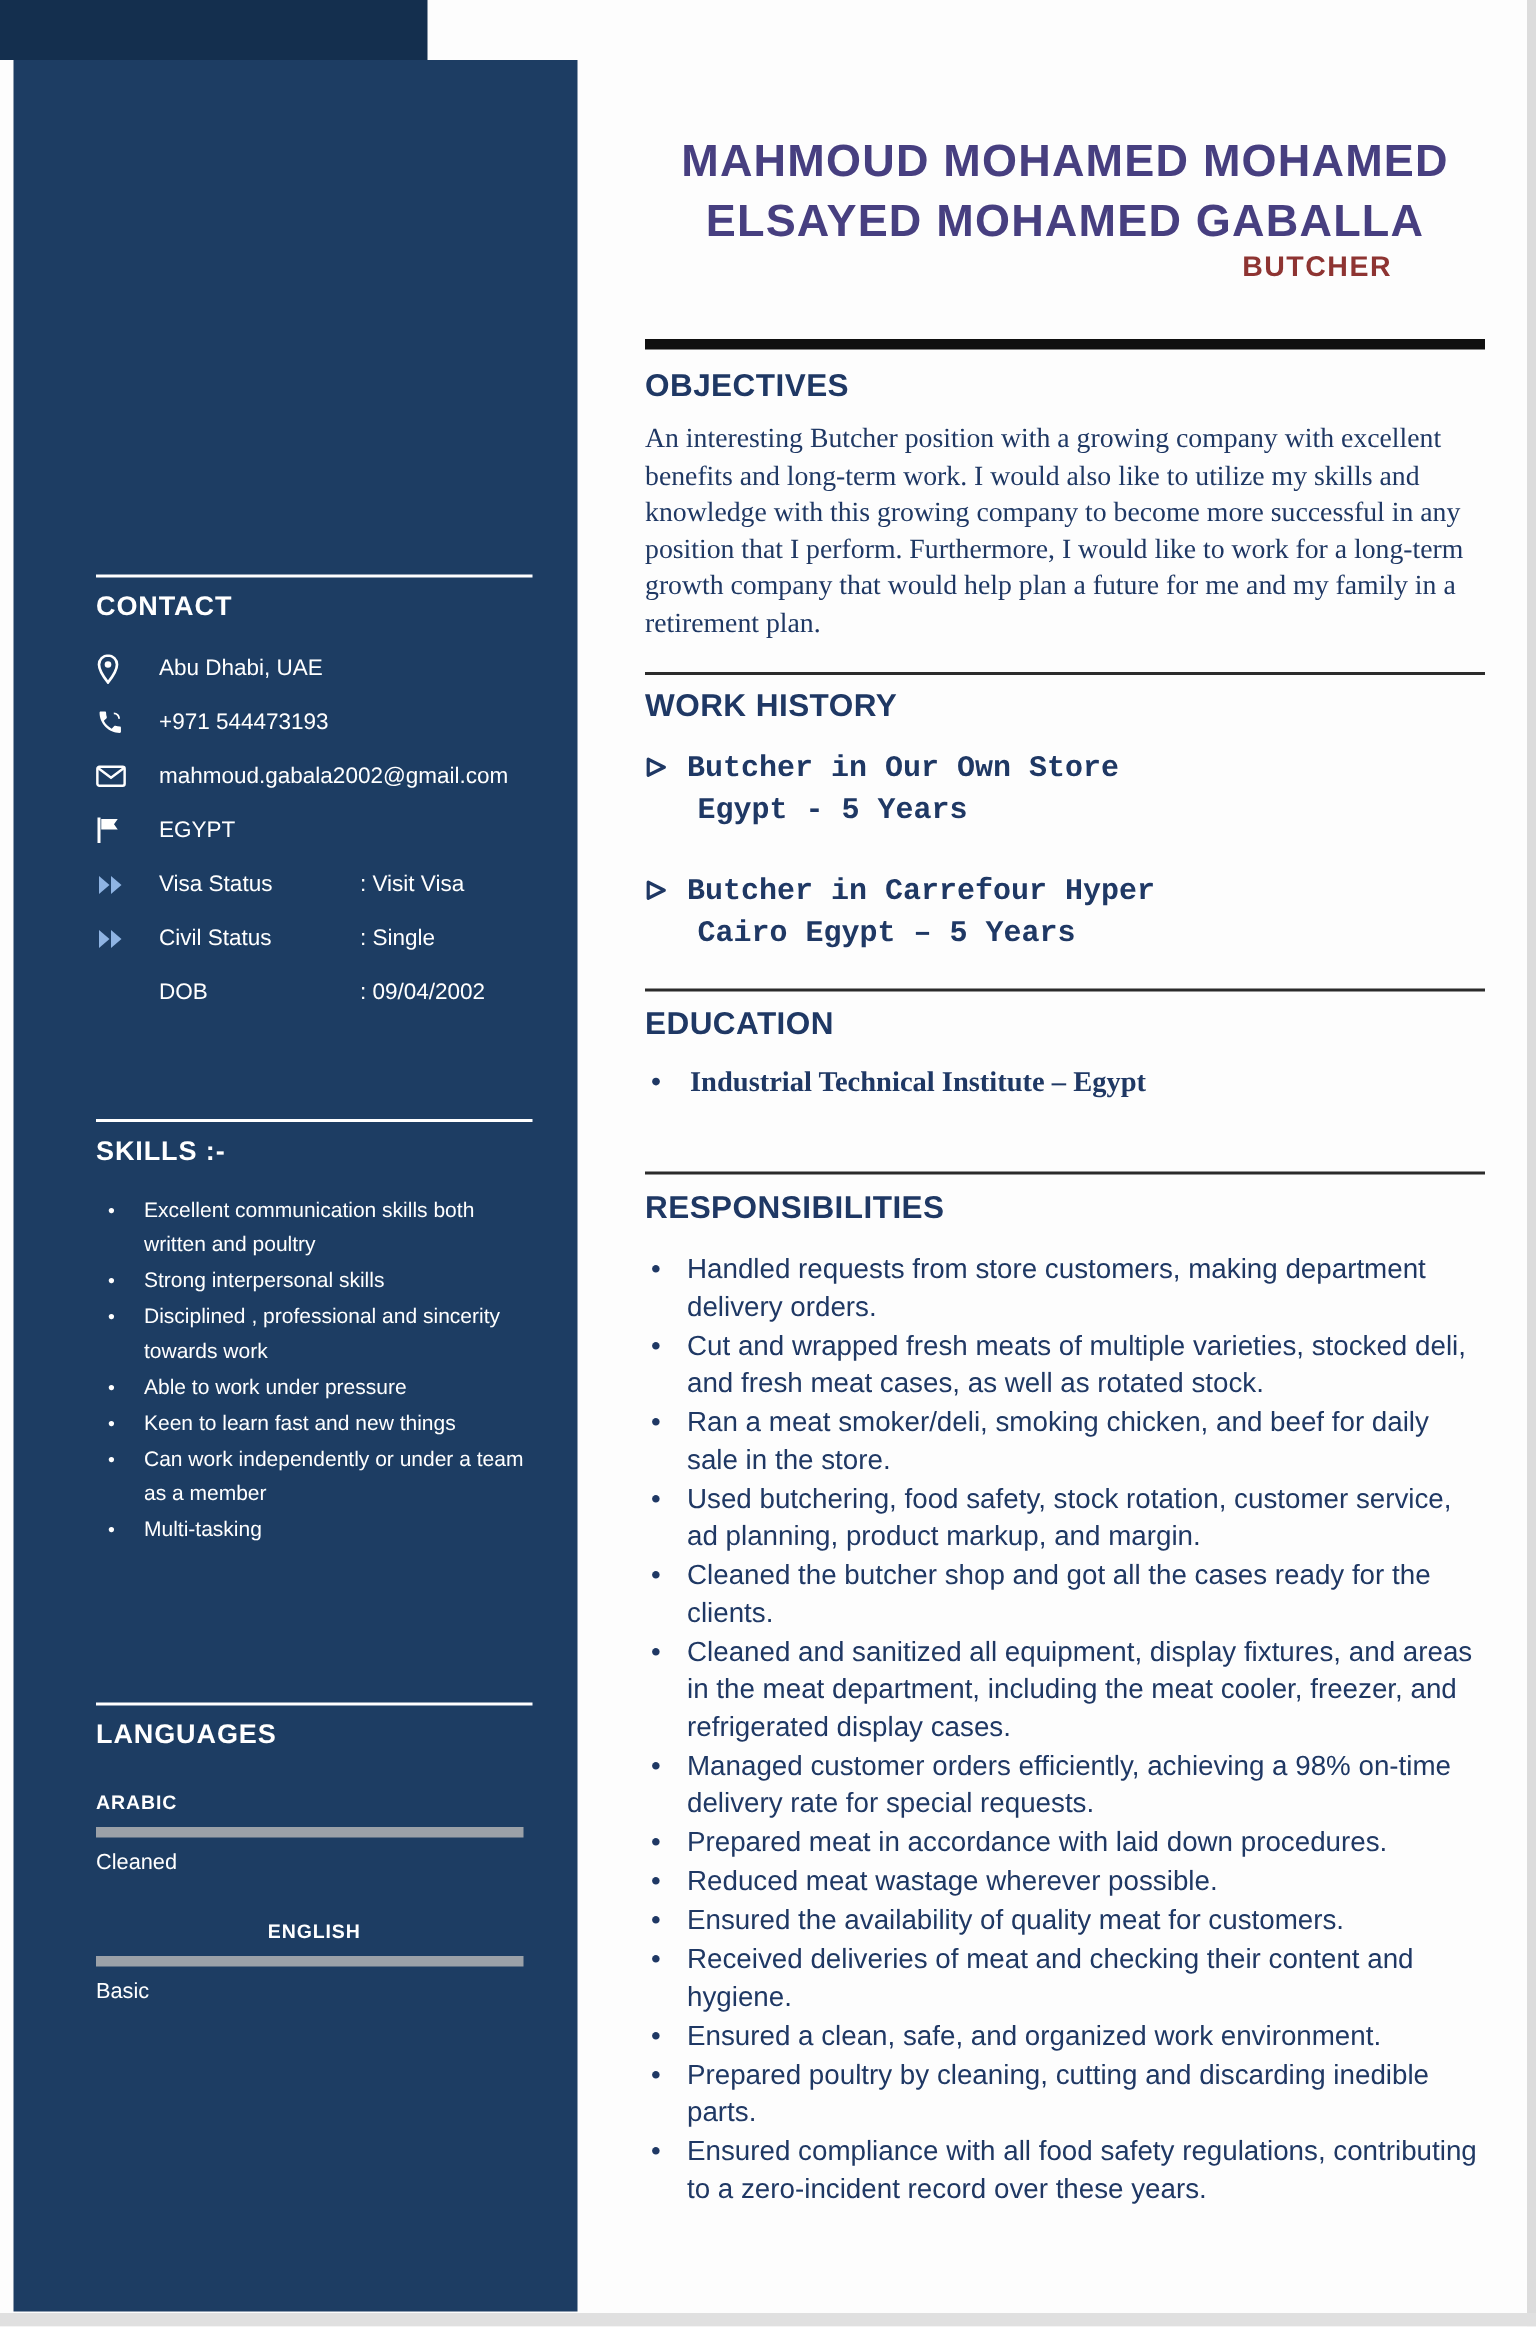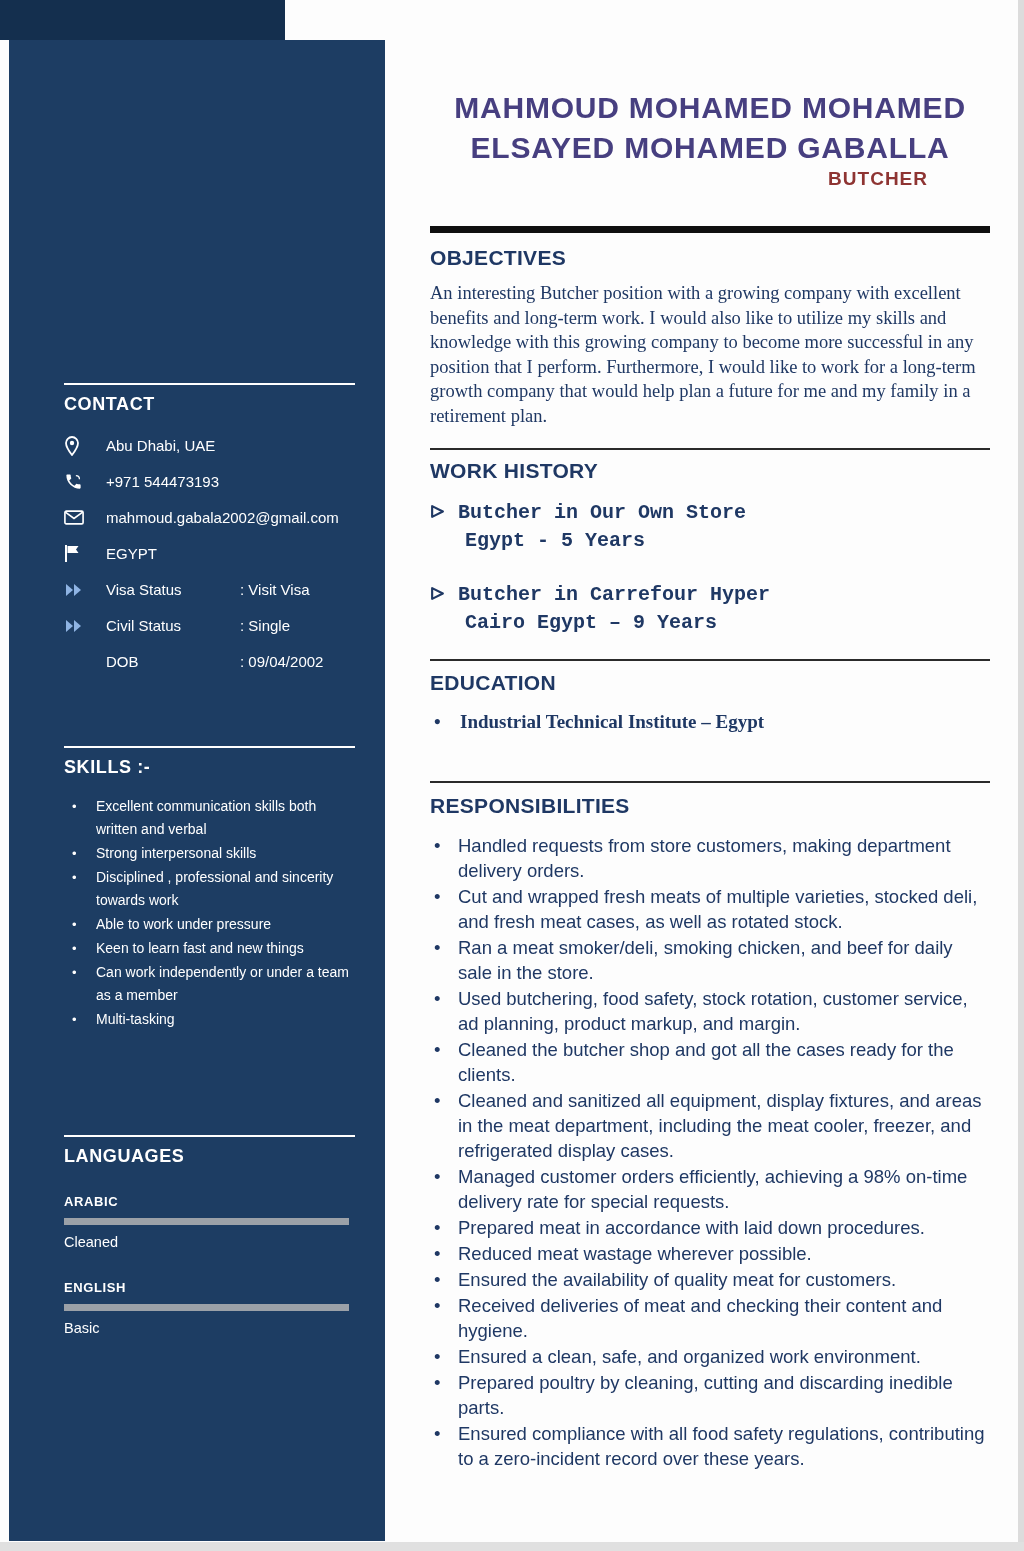--- a/index.html
+++ b/index.html
@@ -34,21 +34,21 @@
   .skills-list li {
     position:relative; padding-left:32px; font-size:14px;
     line-height:23px; margin-bottom:1px;
   }
   .skills-list li::before { content:"•"; position:absolute; left:8px; font-size:13px; }
 
   .langs-section { top:1095px; }
   .lang-name { font-size:13px; font-weight:bold; letter-spacing:0.6px; margin-top:27px; }
   .lang-bar { height:7px; width:285px; background:#9ba1a8; margin-top:9px; }
   .lang-level { font-size:14.5px; margin-top:9px; }
-  .lang-block + .lang-block .lang-name { margin-top:30px; }
+  .lang-block + .lang-block .lang-name { margin-top:30px;text-align:center; }
 
   .main { position:absolute; left:430px; top:88px; width:560px; color:#1f3864; }
   .name {
     font-weight:bold; font-size:30px; line-height:40px; text-align:center;
     color:#473f80; letter-spacing:0.8px; white-space:nowrap;
   }
   .role {
     text-align:right; padding-right:62px; 
     color:#8e3432; font-weight:bold; font-size:19px; letter-spacing:1px;
   }
@@ -165,21 +165,21 @@
           <span class="c-value">: 09/04/2002</span>
         </div>
 
       </div>
     </div>
 
     <div class="side-section skills-section">
       <div class="side-rule"></div>
       <div class="side-heading">SKILLS :-</div>
       <ul class="skills-list">
-        <li>Excellent communication skills both written and verbal</li>
+        <li>Excellent communication skills both written and poultry</li>
         <li>Strong interpersonal skills</li>
         <li>Disciplined , professional and sincerity towards work</li>
         <li>Able to work under pressure</li>
         <li>Keen to learn fast and new things</li>
         <li>Can work independently or under a team as a member</li>
         <li>Multi-tasking</li>
       </ul>
     </div>
 
     <div class="side-section langs-section">
@@ -228,21 +228,21 @@
     </div>
 
     <div class="wh-entry">
       <span class="wh-arrow">
         <svg width="15" height="15" viewBox="0 0 14 14">
             <path d="M2 2 L12 7 L2 12 Z" fill="none" stroke="#1f3864" stroke-width="2" stroke-linejoin="round"></path>
           </svg>
       </span>
       <div class="wh-text">
         <div>Butcher in Carrefour Hyper</div>
-        <div class="wh-line2">Cairo Egypt – 9 Years</div>
+        <div class="wh-line2">Cairo Egypt – 5 Years</div>
       </div>
     </div>
 
     <div class="m-rule rule-edu"></div>
     <div class="m-heading edu-heading">EDUCATION</div>
     <ul class="edu-list">
       <li>Industrial Technical Institute – Egypt</li>
     </ul>
 
     <div class="m-rule rule-resp"></div>

